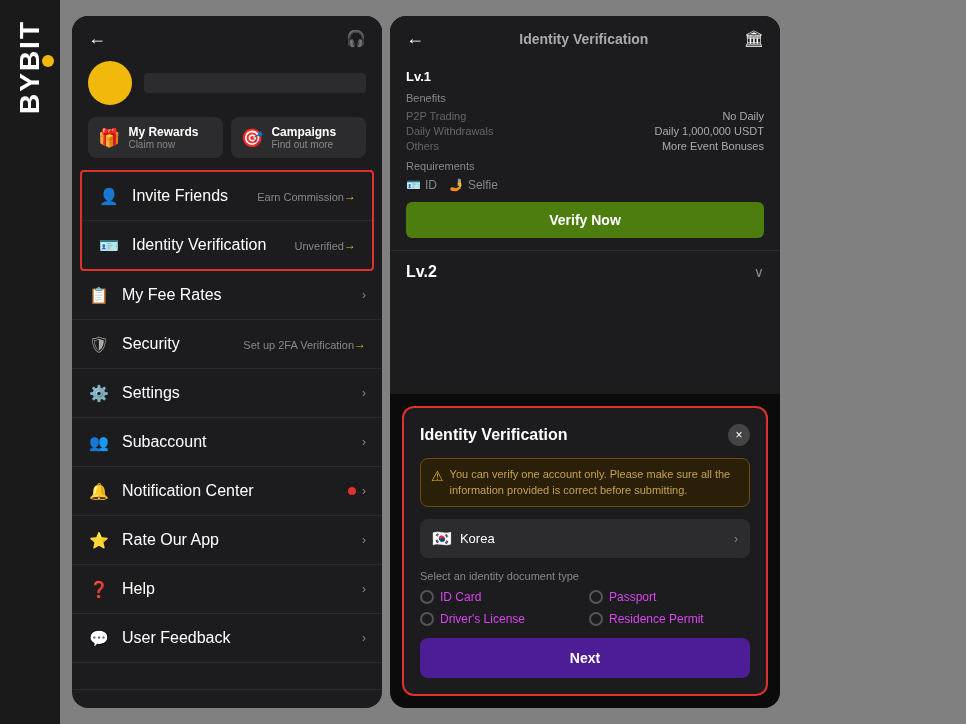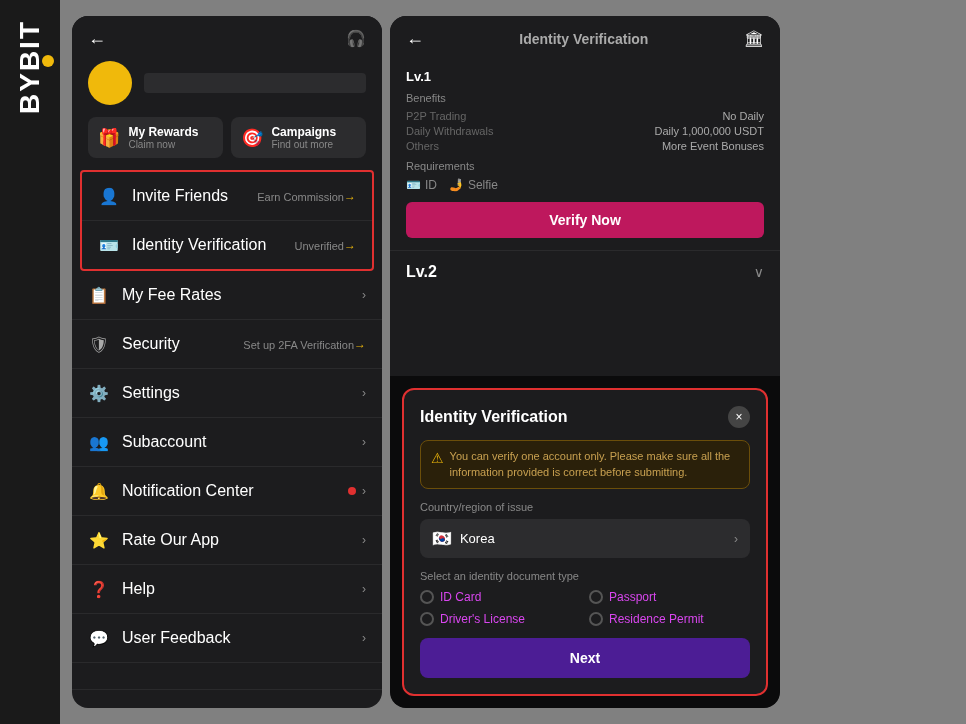--- a/index.html
+++ b/index.html
@@ -250,21 +250,21 @@
     }
     .req-icon-box {
       display: flex;
       align-items: center;
       gap: 4px;
       color: #888;
       font-size: 12px;
     }
     .verify-btn {
       width: 100%;
-      background: #be185d;
+      background: #4d7c0f;
       color: white;
       border: none;
       border-radius: 6px;
       padding: 10px;
       font-size: 14px;
       font-weight: 600;
       cursor: pointer;
     }
 
     .lv2-section {
@@ -579,21 +579,20 @@
         <div class="modal-header">
           <span class="modal-title">Identity Verification</span>
           <div class="modal-close">×</div>
         </div>
 
         <div class="warning-box">
           <span class="warning-icon">⚠</span>
           <span class="warning-text">You can verify one account only. Please make sure all the information provided is correct before submitting.</span>
         </div>
 
-        <div class="form-label">Country/region of issue</div>
         <div class="country-select">
           <span class="country-flag">🇰🇷</span>
           <span class="country-name">Korea</span>
           <span class="country-chevron">›</span>
         </div>
 
         <div class="doc-type-label">Select an identity document type</div>
         <div class="doc-options">
           <div class="doc-option">
             <div class="radio-btn"></div>

